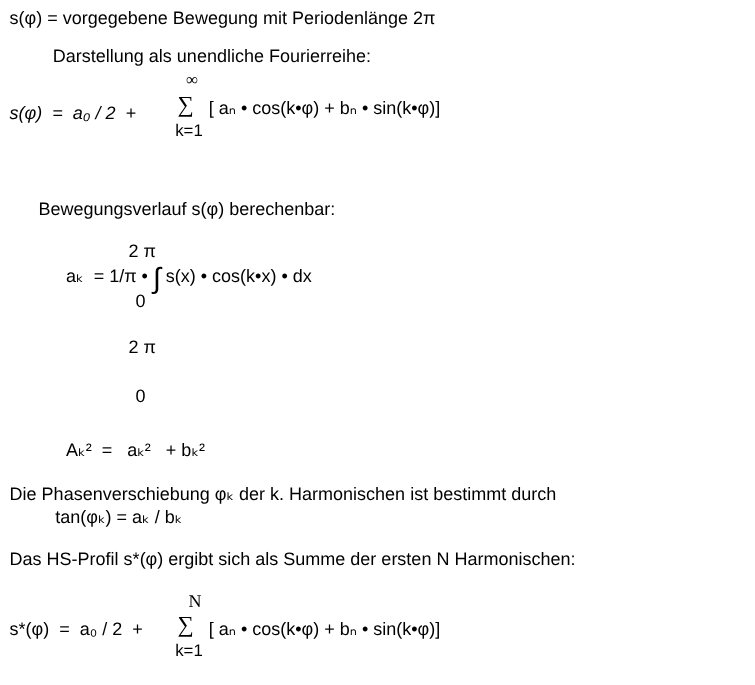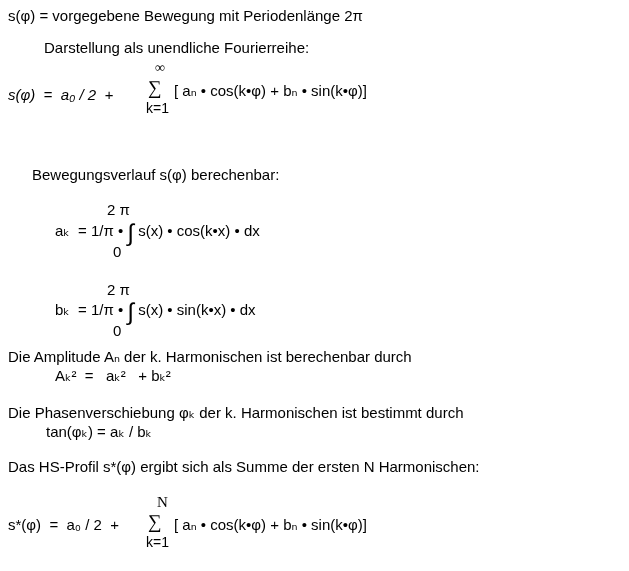--- a/index.html
+++ b/index.html
@@ -53,24 +53,22 @@
   <div class="line" style="left:174px; top:81px;">[ aₙ • cos(k•φ) + bₙ • sin(k•φ)]</div>
   <div class="line limit-small" style="left:146px; top:100px;">k=1</div>
 
   <div class="line" style="left:8px; top:165px;margin-left:24px;">Bewegungsverlauf s(φ) berechenbar:</div>
 
   <div class="line" style="left:107px; top:200px;">2 π</div>
   <div class="line" style="left:55px; top:221px;"><span>aₖ  = 1/π • </span><span class="int-sign">∫</span><span> s(x) • cos(k•x) • dx</span></div>
   <div class="line" style="left:113px; top:242px;">0</div>
 
   <div class="line" style="left:107px; top:280px;">2 π</div>
-  <div class="line" style="left:55px; top:300px;"><span>bₖ  = 1/π • </span><span class="int-sign">∫</span><span> s(x) • sin(k•x) • dx</span></div>
   <div class="line" style="left:113px; top:321px;">0</div>
 
-  <div class="line" style="left:8px; top:347px;">Die Amplitude Aₙ der k. Harmonischen ist berechenbar durch</div>
   <div class="line" style="left:55px; top:366px;text-align:center;">Aₖ²  =   aₖ²   + bₖ²</div>
 
   <div class="line" style="left:8px; top:403px;">Die Phasenverschiebung φₖ der k. Harmonischen ist bestimmt durch</div>
   <div class="line" style="left:46px; top:422px;">tan(φₖ) = aₖ / bₖ</div>
 
   <div class="line" style="left:8px; top:457px;">Das HS-Profil s*(φ) ergibt sich als Summe der ersten N Harmonischen:</div>
   <div class="line serif" style="left:157px; top:493px;">N</div>
   <div class="line" style="left:8px; top:515px;">s*(φ)  =  a₀ / 2  +</div>
   <div class="line serif sigma" style="left:148px; top:512px;">∑</div>
   <div class="line" style="left:174px; top:515px;">[ aₙ • cos(k•φ) + bₙ • sin(k•φ)]</div>

